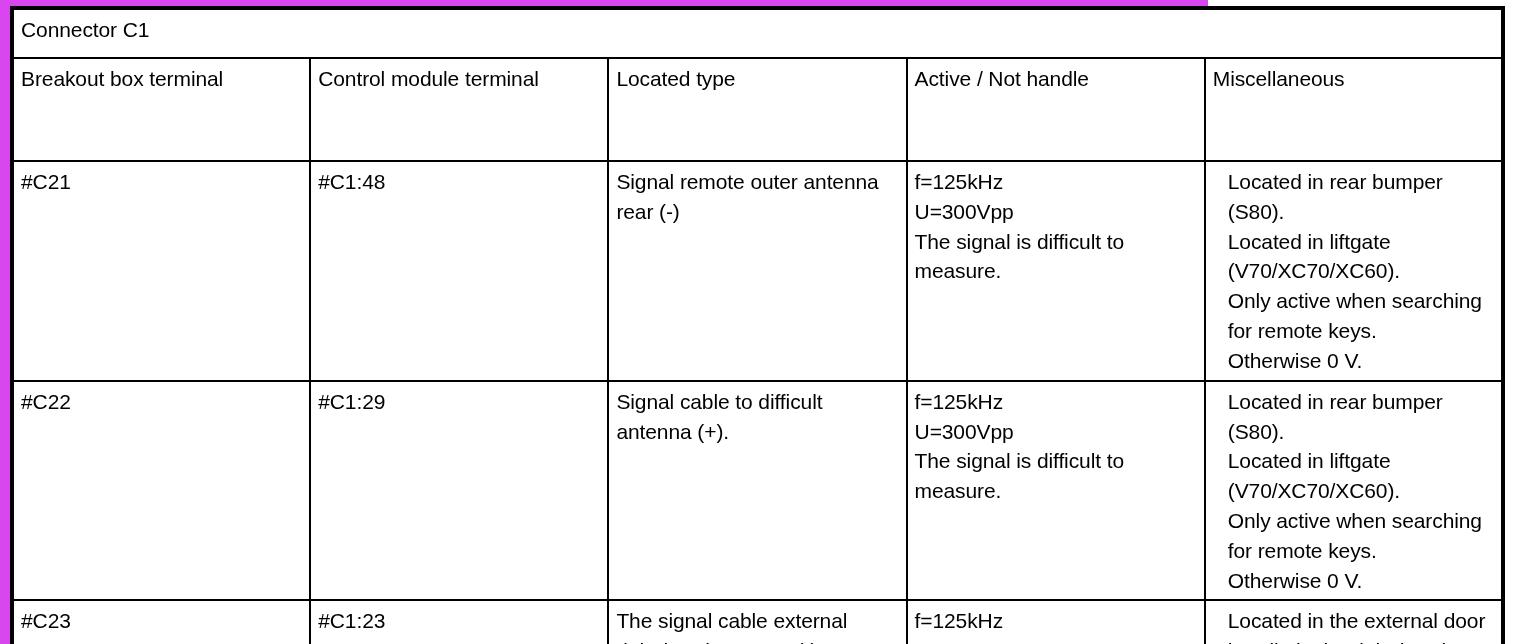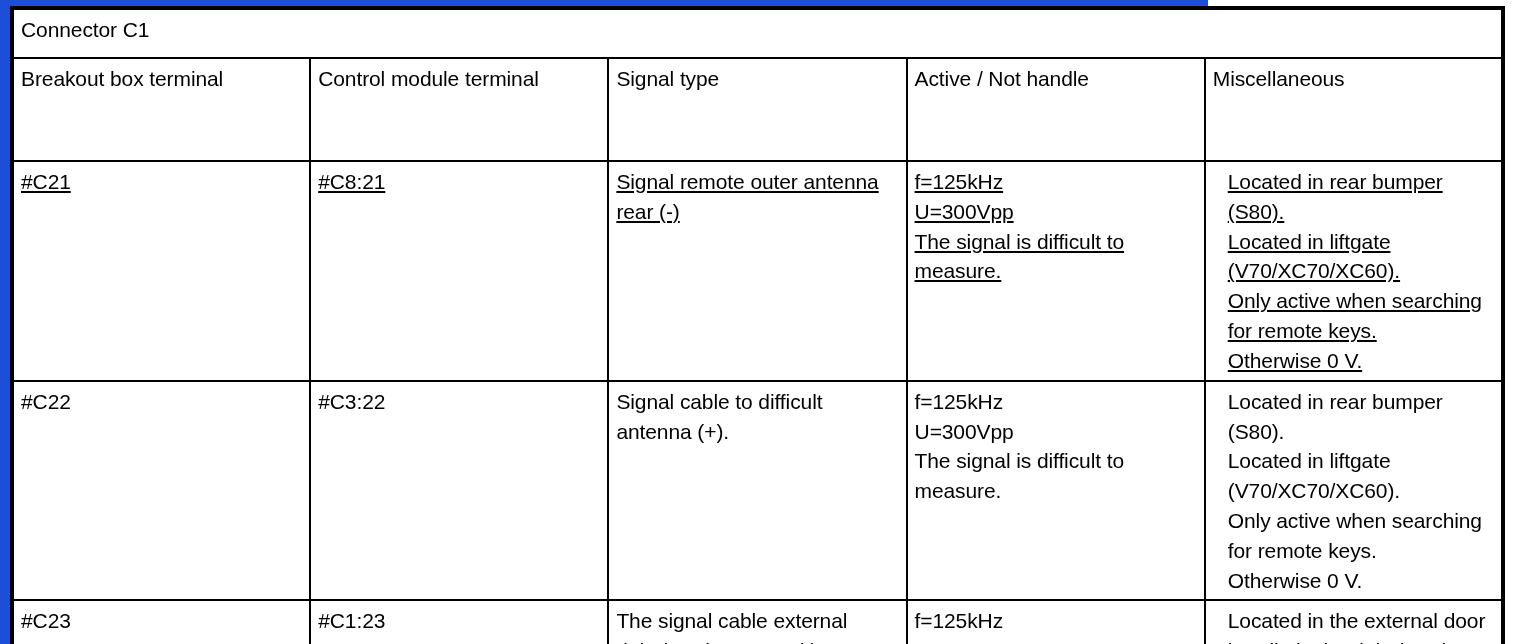--- a/index.html
+++ b/index.html
@@ -12,21 +12,21 @@
     height: 644px;
     font-family: "Liberation Sans", "DejaVu Sans", sans-serif;
     color: #000000;
     overflow: hidden;
   }
 
   .sheet {
     position: relative;
     width: 1208px;
     height: 644px;
-    background: #1d4ed8;
+    background: #d946ef;
   }
 
   
   .spec-table {
     position: absolute;
     left: 10px;
     top: 6px;
     width: 1495px;
     height: 628px;
     box-sizing: border-box;
@@ -69,21 +69,21 @@
     padding-top: 7px;
   }
   .col-head:first-child { border-left: none; }
   .col-head:last-child  { border-right: none; margin-left: 8px; }
 
   
   .body-row > td:first-child { border-left: none; }
   .body-row > td:last-child  { border-right: none; padding-left: 22px; }
   .body-row.last > td { border-bottom: none; }
 
-  .r1 > td { height: 164px; text-decoration: underline; }
+  .r1 > td { height: 164px; }
   .r2 > td { height: 160px; }
   .r3 > td { height: 162px; }
 
   
   .c-term   { width: 168px; }
   .c-cmterm { width: 172px; }
   .c-signal { width: 337px; }
   .c-active { width: 210px; }
   .c-misc   { width: 600px; }
 
@@ -97,41 +97,41 @@
   <table class="spec-table">
     <tbody>
 
       <tr>
         <td class="title-cell" colspan="5">Connector C1</td>
       </tr>
 
       <tr>
         <td class="col-head c-term">Breakout box terminal</td>
         <td class="col-head c-cmterm">Control module terminal</td>
-        <td class="col-head c-signal">Signal type</td>
+        <td class="col-head c-signal">Located type</td>
         <td class="col-head c-active">Active / Not handle</td>
         <td class="col-head c-misc">Miscellaneous</td>
       </tr>
 
       <tr class="body-row r1">
         <td class="c-term">#C21</td>
-        <td class="c-cmterm">#C8:21</td>
+        <td class="c-cmterm">#C1:48</td>
         <td class="c-signal">Signal remote outer antenna rear (-)</td>
         <td class="c-active lines">f=125kHz
 U=300Vpp
 The signal is difficult to measure.</td>
         <td class="c-misc lines">Located in rear bumper (S80).
 Located in liftgate (V70/XC70/XC60).
 Only active when searching for remote keys.
 Otherwise 0 V.</td>
       </tr>
 
       <tr class="body-row r2">
         <td class="c-term">#C22</td>
-        <td class="c-cmterm">#C3:22</td>
+        <td class="c-cmterm">#C1:29</td>
         <td class="c-signal">Signal cable to difficult antenna (+).</td>
         <td class="c-active lines">f=125kHz
 U=300Vpp
 The signal is difficult to measure.</td>
         <td class="c-misc lines">Located in rear bumper (S80).
 Located in liftgate (V70/XC70/XC60).
 Only active when searching for remote keys.
 Otherwise 0 V.</td>
       </tr>
 

